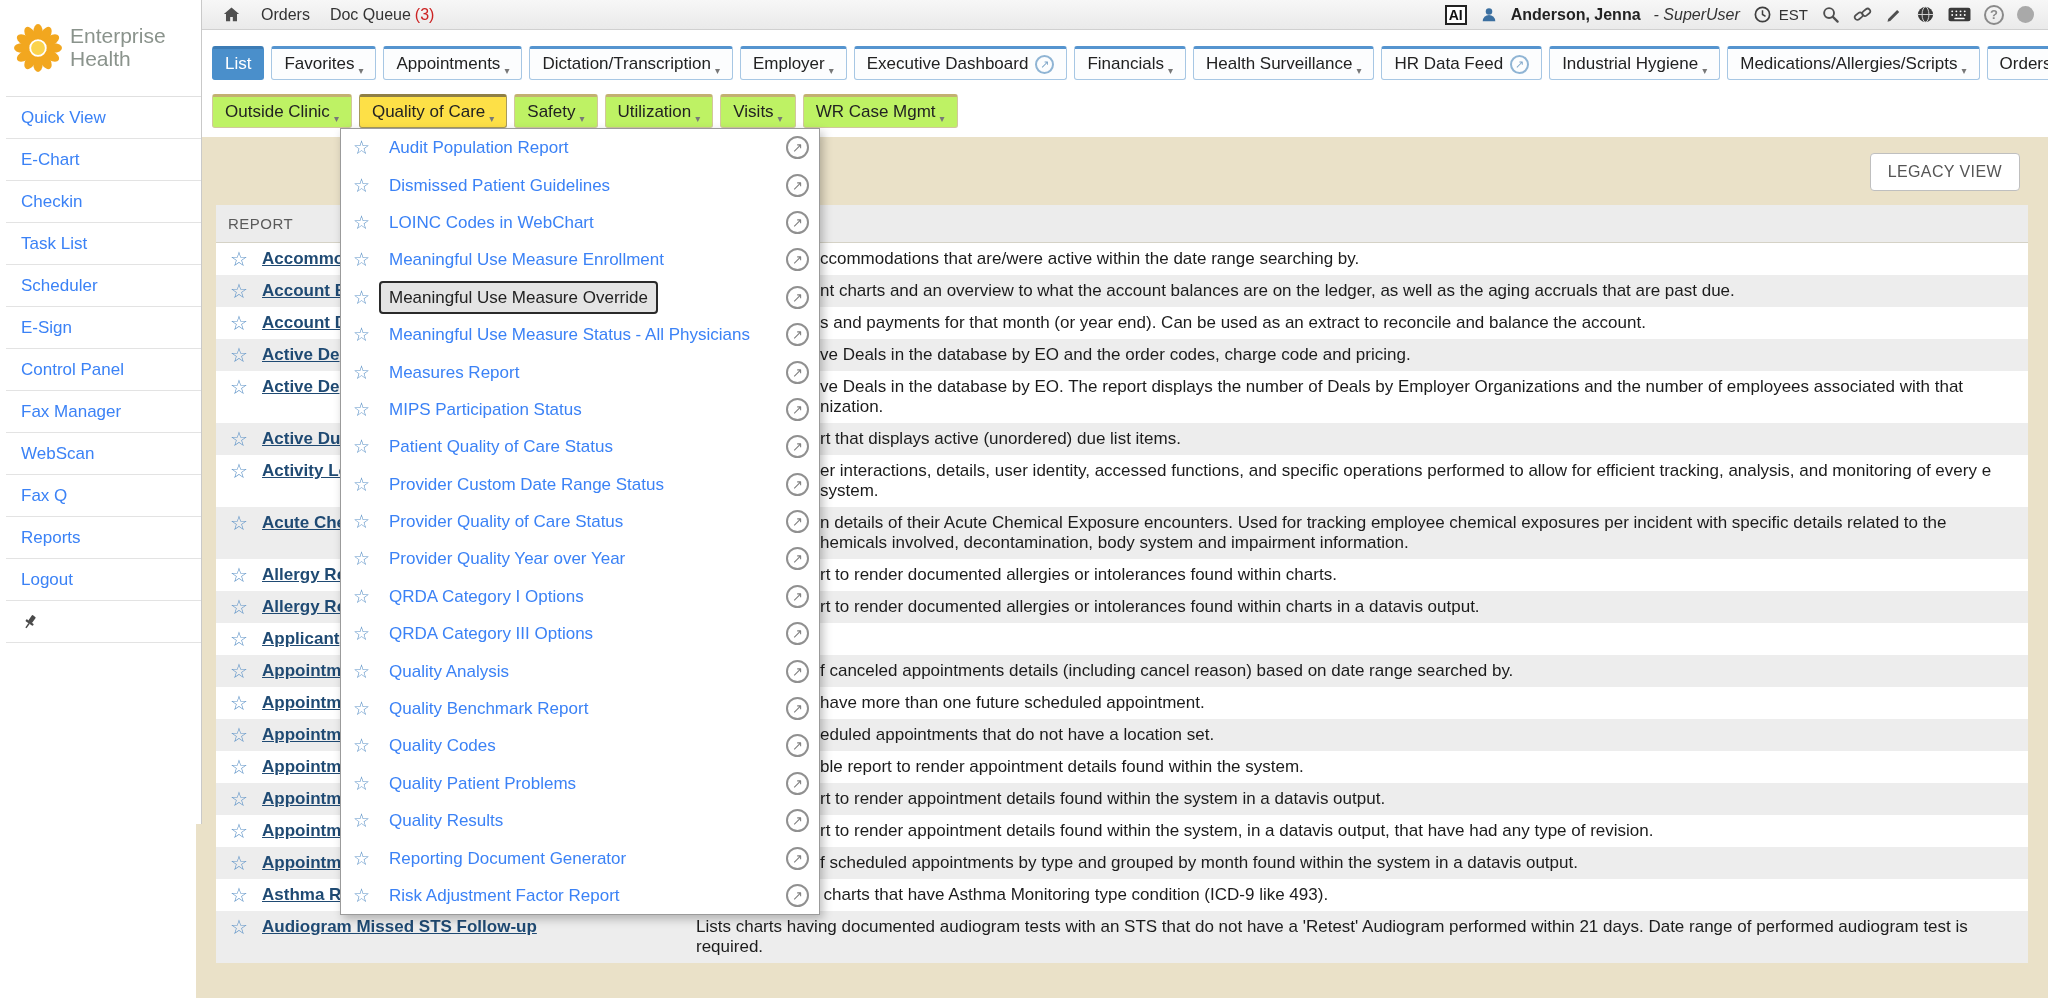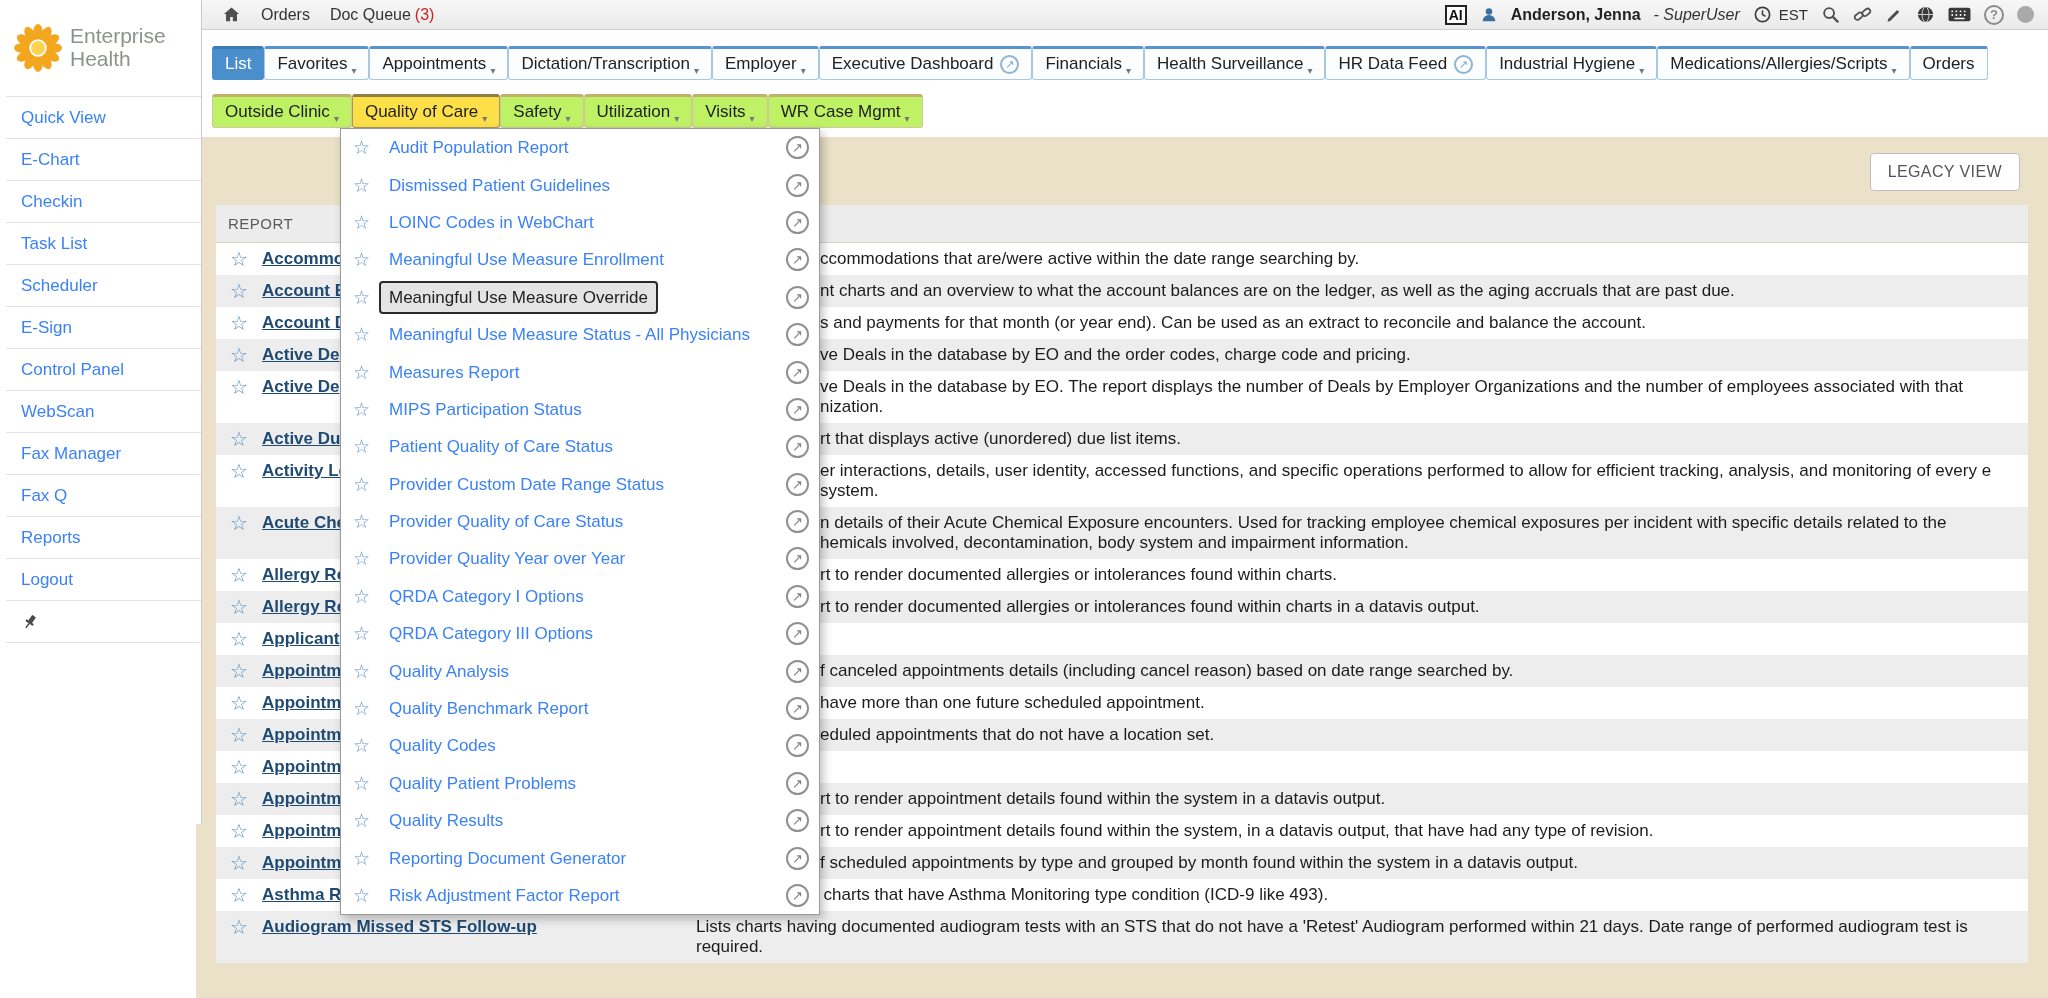--- a/index.html
+++ b/index.html
@@ -33,21 +33,21 @@
   .user-name { font-weight: 700; font-size: 16px; color: #222; cursor: pointer; text-align: center; }
   .user-role { font-style: italic; font-size: 16px; color: #333; }
   .tz { font-size: 15px; color: #333; margin-left: -6px; }
   .help-badge { width: 20px; height: 20px; border-radius: 50%; border: 2px solid #8a8a8a;
     color: #8a8a8a; font-weight: 700; font-size: 13px; display: flex; align-items: center;
     justify-content: center; cursor: pointer; }
   .gray-dot { width: 17px; height: 17px; border-radius: 50%; background: #a9a9a9; }
 
   
   .tabs-area { position: absolute; left: 196px; top: 30px; right: 0; height: 107px; background: #fff; }
-  .tabs-row { display: flex; padding-left: 16px; }
+  .tabs-row { display: flex; gap: 7px; padding-left: 16px; }
   #tabs-row1 { margin-top: 16px; }
   #tabs-row2 { margin-top: 14px; }
   .tab { display: inline-flex; align-items: center; height: 34px; padding: 0 12px;
     background: #fcfdfe; border: 1px solid #a7c7e4; border-top: 3px solid #5594cf;
     border-radius: 3px; font-size: 17px; color: #222; cursor: pointer; white-space: nowrap; }
   .tab.active { background: #4a8fcb; border-color: #4a8fcb; border-top-color: #3c7cb5; color: #fff; }
   .tab.tan { background: #bef264; border-color: #d2c79c; border-top-color: #c3b071; }
   .tab.tan.active { background: #fde047; border-color: #a89a5e; border-top-color: #8f7f45; color: #222; }
   .tab-caret { font-size: 10px; color: #777; margin-left: 4px; align-self: flex-end; padding-bottom: 3px; }
   .tab-ext { width: 19px; height: 19px; border: 2px solid #8fb4d4; border-radius: 50%;
@@ -211,25 +211,25 @@
 
   <div class="side-item">
     <span class="side-label">E-Sign</span>
   </div>
 
   <div class="side-item">
     <span class="side-label">Control Panel</span>
   </div>
 
   <div class="side-item">
+    <span class="side-label">Fax Manager</span>
+  </div>
+
+  <div class="side-item">
     <span class="side-label">WebScan</span>
-  </div>
-
-  <div class="side-item">
-    <span class="side-label">Fax Manager</span>
   </div>
 
   <div class="side-item">
     <span class="side-label">Fax Q</span>
   </div>
 
   <div class="side-item">
     <span class="side-label">Reports</span>
   </div>
 
@@ -447,20 +447,21 @@
 
   <div class="trow">
     <span class="cell-star">☆</span>
     <span class="cell-name"><a class="report-link">Appointm</a></span>
     <span class="cell-desc occluded">eduled appointments that do not have a location set.</span>
   </div>
 
   <div class="trow">
     <span class="cell-star">☆</span>
     <span class="cell-name"><a class="report-link">Appointm</a></span>
+    <span class="cell-desc occluded">ble report to render appointment details found within the system.</span>
   </div>
 
   <div class="trow">
     <span class="cell-star">☆</span>
     <span class="cell-name"><a class="report-link">Appointm</a></span>
     <span class="cell-desc occluded">rt to render appointment details found within the system in a datavis output.</span>
   </div>
 
   <div class="trow">
     <span class="cell-star">☆</span>

